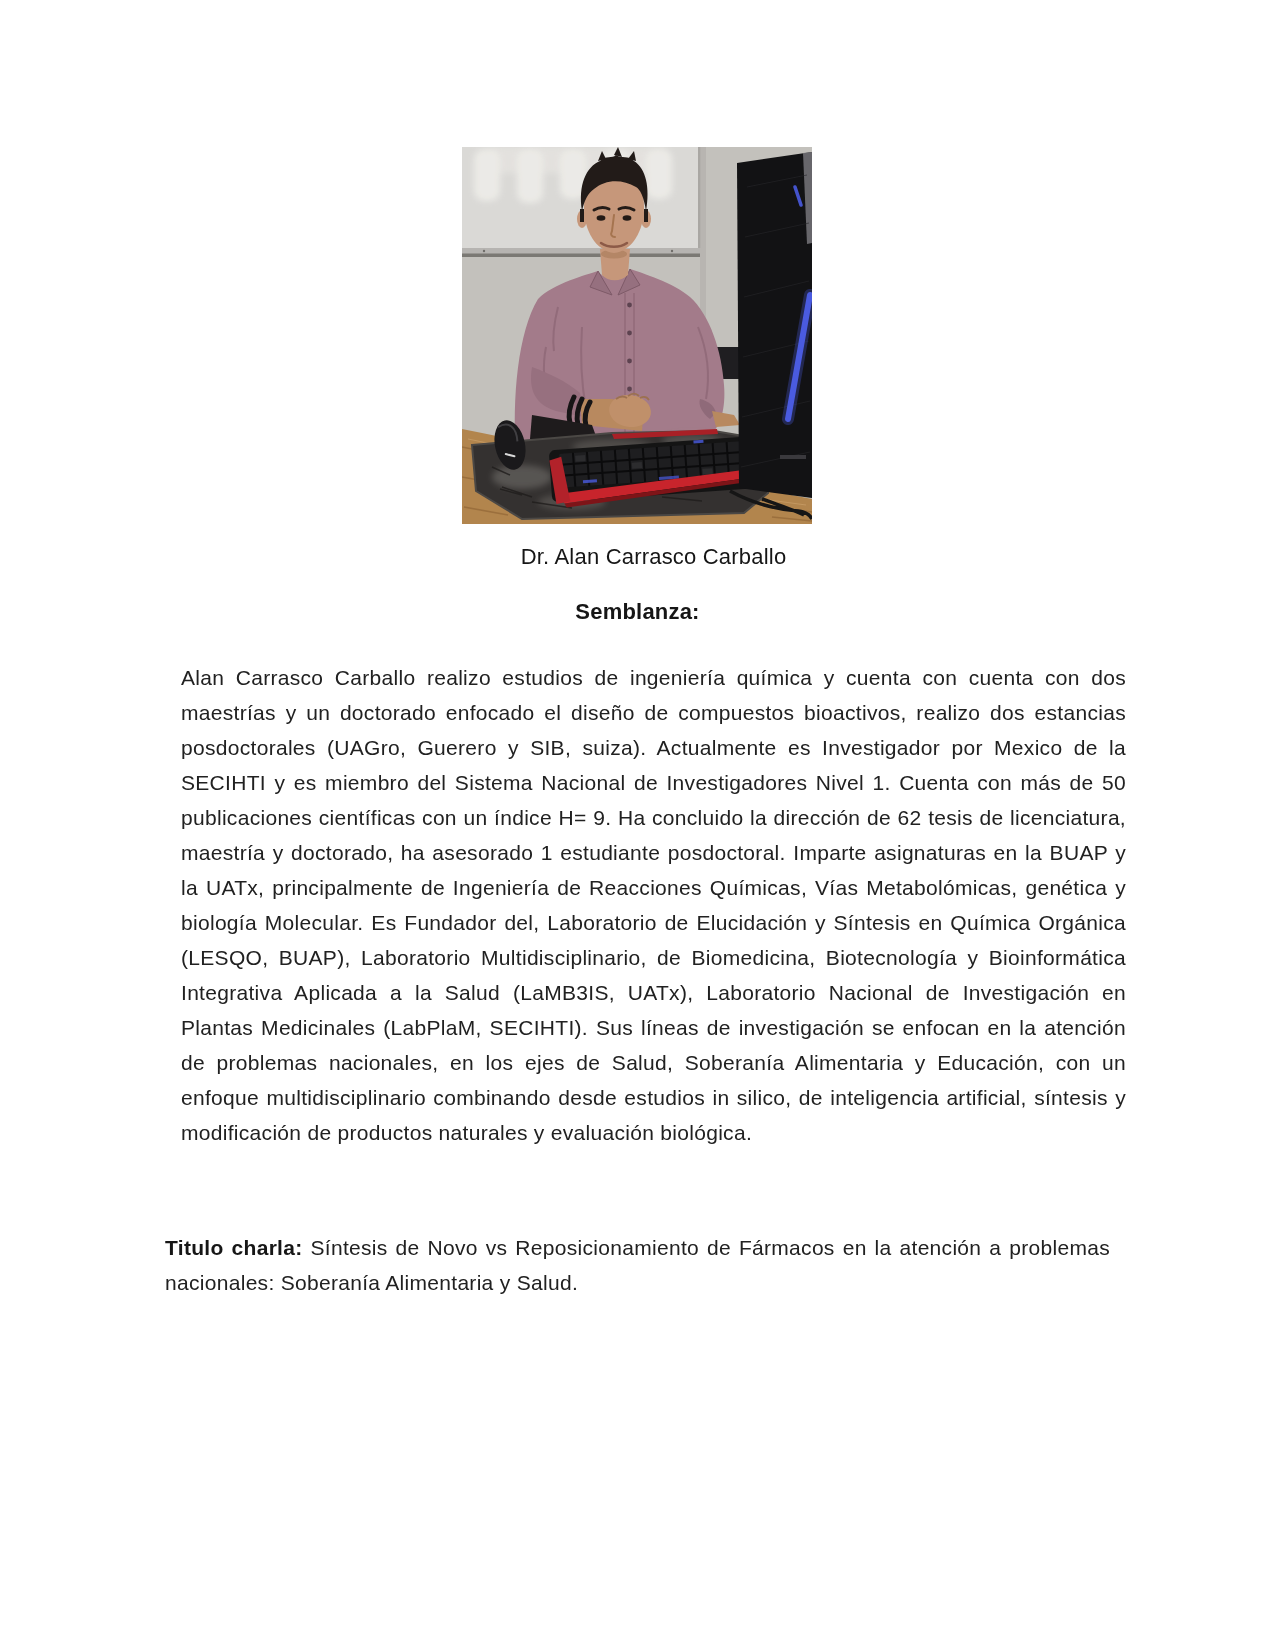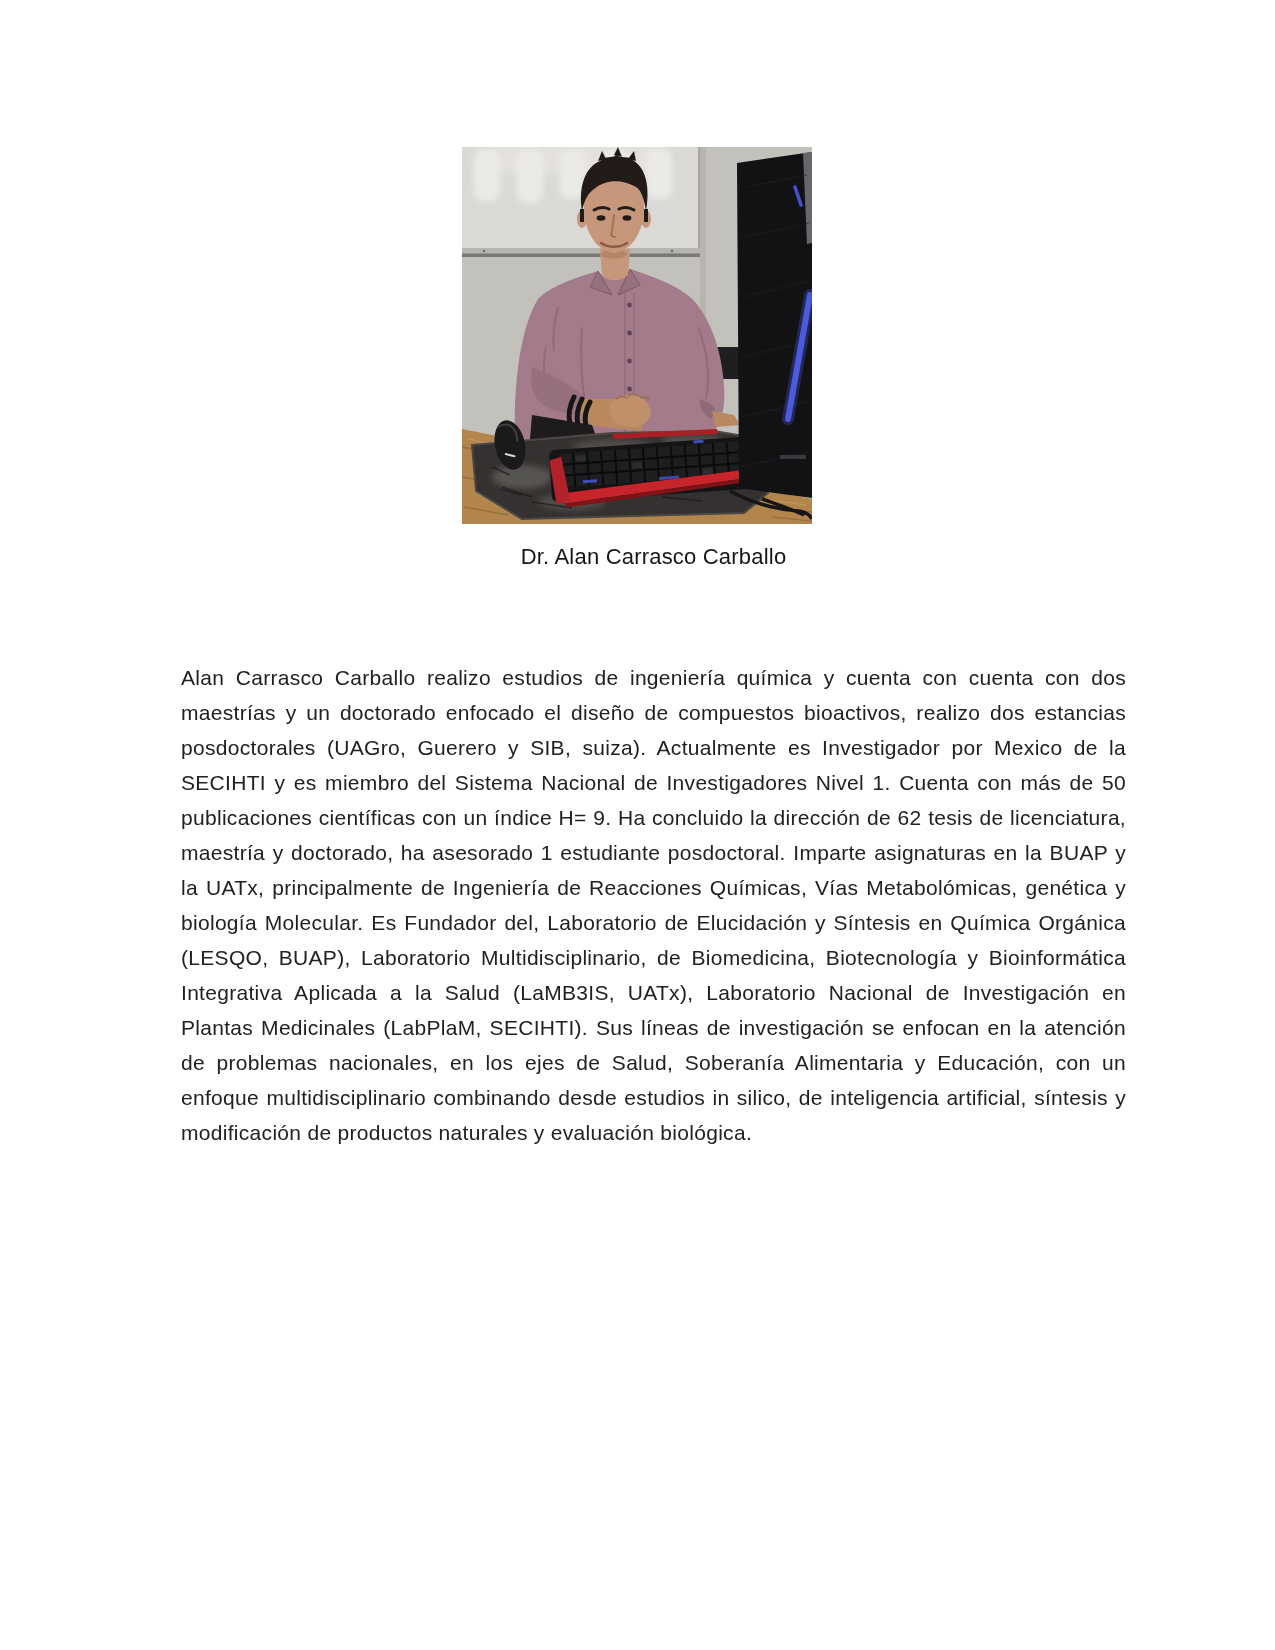--- a/index.html
+++ b/index.html
@@ -175,17 +175,19 @@
         <line x1="333" y1="40" x2="339" y2="58" stroke-width="3.5" stroke-linecap="round" opacity="0.9" stroke="#4a5be0"></line>
         <rect x="318" y="308" width="26" height="4" fill="#3a393d"></rect>
       </g>
 
       <path d="M268,344 C290,356 310,362 336,364 C344,365 348,368 350,372 M300,352 C316,358 330,362 342,368" fill="none" stroke-width="3.5" stroke="#161616"></path>
     </svg>
   </figure>
 
   <h1 class="name">Dr. Alan Carrasco Carballo</h1>
 
+  <h2 class="section">Semblanza:</h2>
 
   <p class="bio">Alan Carrasco Carballo realizo estudios de ingeniería química y cuenta con cuenta con dos maestrías y un doctorado enfocado el diseño de compuestos bioactivos, realizo dos estancias posdoctorales (UAGro, Guerero y SIB, suiza). Actualmente es Investigador por Mexico de la SECIHTI y es miembro del Sistema Nacional de Investigadores Nivel 1. Cuenta con más de 50 publicaciones científicas con un índice H= 9. Ha concluido la dirección de 62 tesis de licenciatura, maestría y doctorado, ha asesorado 1 estudiante posdoctoral. Imparte asignaturas en la BUAP y la UATx, principalmente de Ingeniería de Reacciones Químicas, Vías Metabolómicas, genética y biología Molecular. Es Fundador del, Laboratorio de Elucidación y Síntesis en Química Orgánica (LESQO, BUAP), Laboratorio Multidisciplinario, de Biomedicina, Biotecnología y Bioinformática Integrativa Aplicada a la Salud (LaMB3IS, UATx), Laboratorio Nacional de Investigación en Plantas Medicinales (LabPlaM, SECIHTI). Sus líneas de investigación se enfocan en la atención de problemas nacionales, en los ejes de Salud, Soberanía Alimentaria y Educación, con un enfoque multidisciplinario combinando desde estudios in silico, de inteligencia artificial, síntesis y modificación de productos naturales y evaluación biológica.</p>
 
+  <p class="talk"><strong>Titulo charla:</strong> <span>Síntesis de Novo vs Reposicionamiento de Fármacos en la atención a problemas nacionales: Soberanía Alimentaria y Salud.</span></p>
 
 </div>
 
 </body></html>

